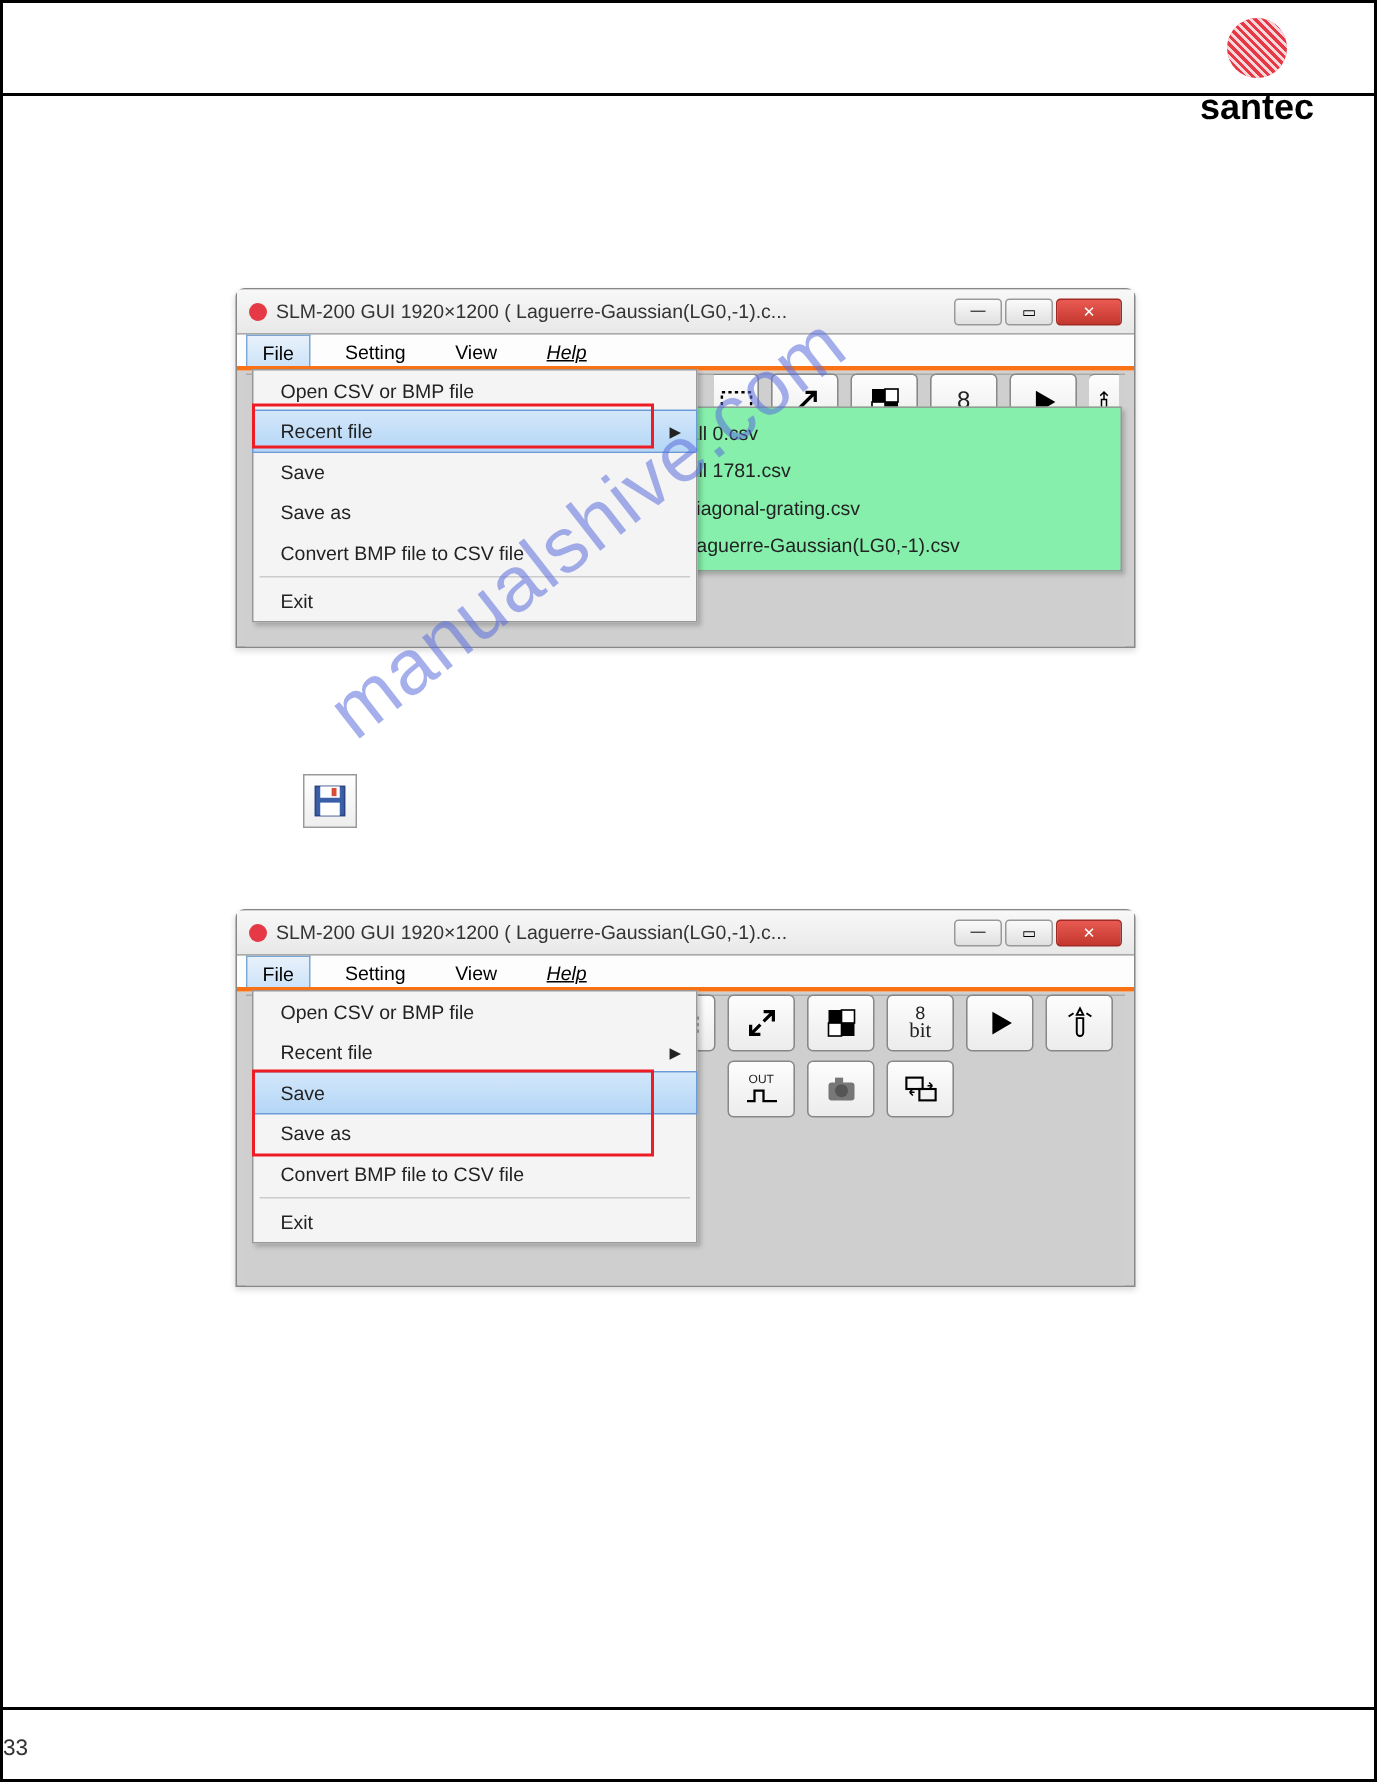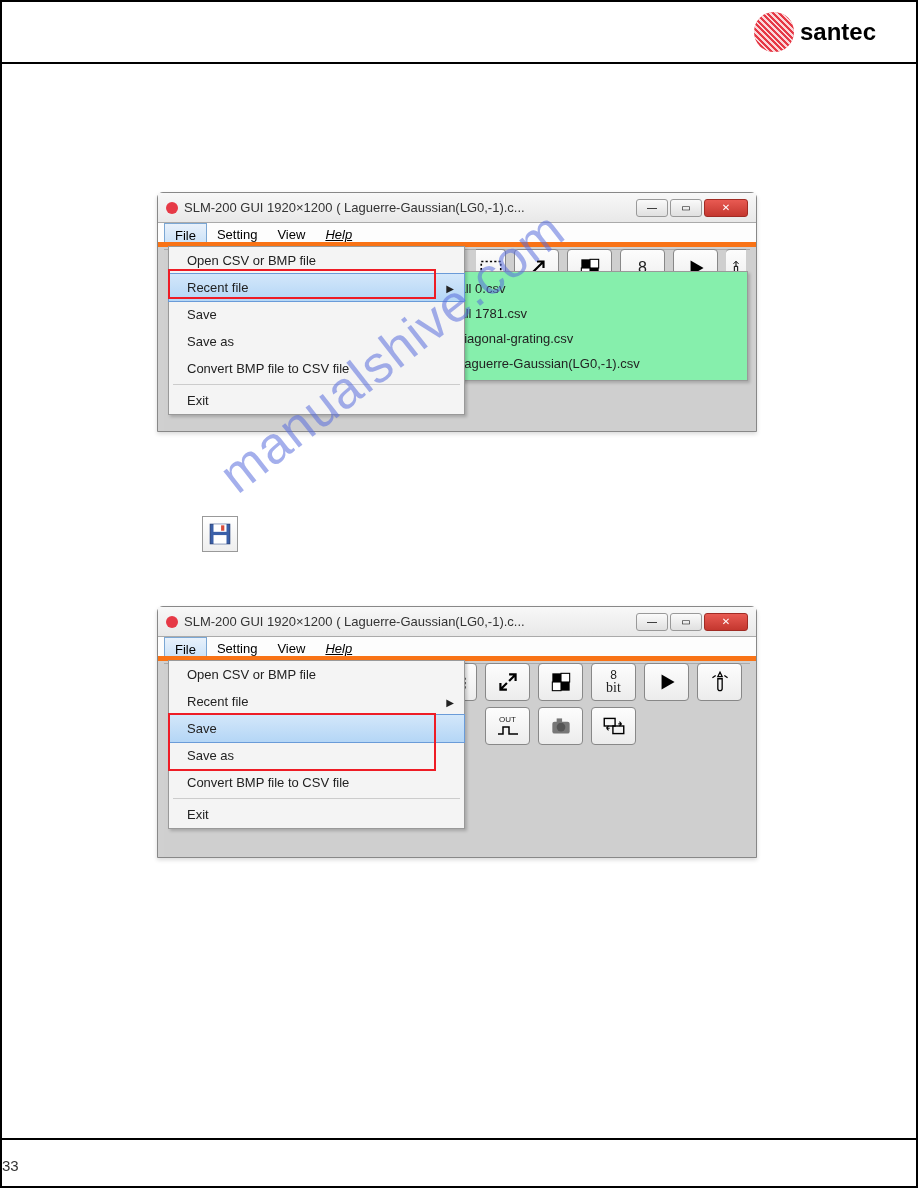--- a/index.html
+++ b/index.html
@@ -1,38 +1,38 @@
 <!DOCTYPE html>
 <html><head>
 <meta charset="utf-8">
 <style>
   * { box-sizing: border-box; margin: 0; padding: 0; }
   body { font-family: "Segoe UI", Tahoma, sans-serif; font-size: 13px; background: #fff; position: relative; }
   .page { width: 918px; height: 1188px; position: relative; border: 2px solid #000; margin: 0 auto; }
   .top-border { position: absolute; top: 60px; left: 0; right: 0; height: 2px; background: #000; }
-  .logo { position: absolute; top: 10px; right: 40px; display: flex; align-items: center; gap: 6px; }
+  .logo { position: absolute; top: 10px; right: 40px; display: flex; align-items: center; gap: 6px; flex-direction: column; }
   .logo-mark { width: 40px; height: 40px; border-radius: 50%; background: linear-gradient(135deg, #e63946 0%, #e63946 100%); position: relative; overflow: hidden; }
   .logo-mark::before { content:""; position:absolute; inset:0; background: repeating-linear-gradient(45deg, transparent 0 2px, rgba(255,255,255,0.8) 2px 4px); }
   .logo-text { font-size: 24px; font-weight: 700; color: #000; }
   .bottom-border { position: absolute; bottom: 46px; left: 0; right: 0; height: 2px; background: #000; }
 
   .watermark { position: absolute; top: 320px; left: 180px; font-size: 52px; color: rgba(90, 110, 220, 0.55); font-weight: 400; transform: rotate(-38deg); pointer-events: none; letter-spacing: 1px; z-index: 50; }
 
   .gui-window { position: absolute; width: 600px; background: #d0d0d0; border: 1px solid #888; border-radius: 6px 6px 0 0; overflow: visible; box-shadow: 0 2px 4px rgba(0,0,0,0.15); }
   .gui-window.win1 { top: 190px; left: 155px; height: 240px; }
   .gui-window.win2 { top: 604px; left: 155px; height: 252px; }
 
   .titlebar { height: 30px; background: linear-gradient(#f8f8f8, #e8e8e8); border-bottom: 1px solid #aaa; display: flex; align-items: center; padding: 0 8px; position: relative; }
   .titlebar .appicon { width: 12px; height: 12px; border-radius: 50%; background: #e63946; margin-right: 6px; }
   .titlebar .title { color: #333; font-size: 13px; white-space: nowrap; overflow: hidden; text-overflow: ellipsis; flex: 1; }
   .titlebar .win-controls { display: flex; gap: 2px; }
   .win-btn { width: 32px; height: 18px; border: 1px solid #999; border-radius: 3px; background: linear-gradient(#fafafa,#e0e0e0); display:flex; align-items:center; justify-content:center; font-size:10px; }
   .win-btn.close { background: linear-gradient(#e85a52,#c4372f); color:#fff; border-color:#a02b24; width:44px; }
 
-  .menubar { height: 24px; background: #fdfdfd; border-bottom: 5px solid #f97316; display: flex; align-items: stretch; padding: 0 6px; gap: 0; }
+  .menubar { height: 24px; background: #fdfdfd; border-bottom: 3px solid #f97316; display: flex; align-items: stretch; padding: 0 6px; gap: 13px; }
   .menu-item { padding: 4px 10px; cursor: default; }
   .menu-item.active { background: linear-gradient(#e8f1fb,#cde3f8); border: 1px solid #7ba7d4; border-bottom: none; }
   .menu-item.help { text-decoration: underline; font-style: italic; }
 
   .dropdown { position: absolute; top: 53px; left: 10px; width: 297px; background: #f4f4f4; border: 1px solid #999; box-shadow: 2px 2px 3px rgba(0,0,0,0.2); z-index: 10; }
   .dropdown-item { padding: 6px 18px; font-size: 13px; color: #222; position: relative; }
   .dropdown-item.hover { background: linear-gradient(#d3e7fa,#b4d6f6); border: 1px solid #6a9bd8; margin: -1px; padding: 6px 18px; }
   .dropdown-item .arrow { position: absolute; right: 10px; top: 50%; transform: translateY(-50%); font-size: 10px; }
   .dropdown hr { border: none; border-top: 1px solid #ccc; margin: 2px 4px; }
   .red-box { position: absolute; border: 2px solid #ee1c25; pointer-events: none; z-index: 20; }

